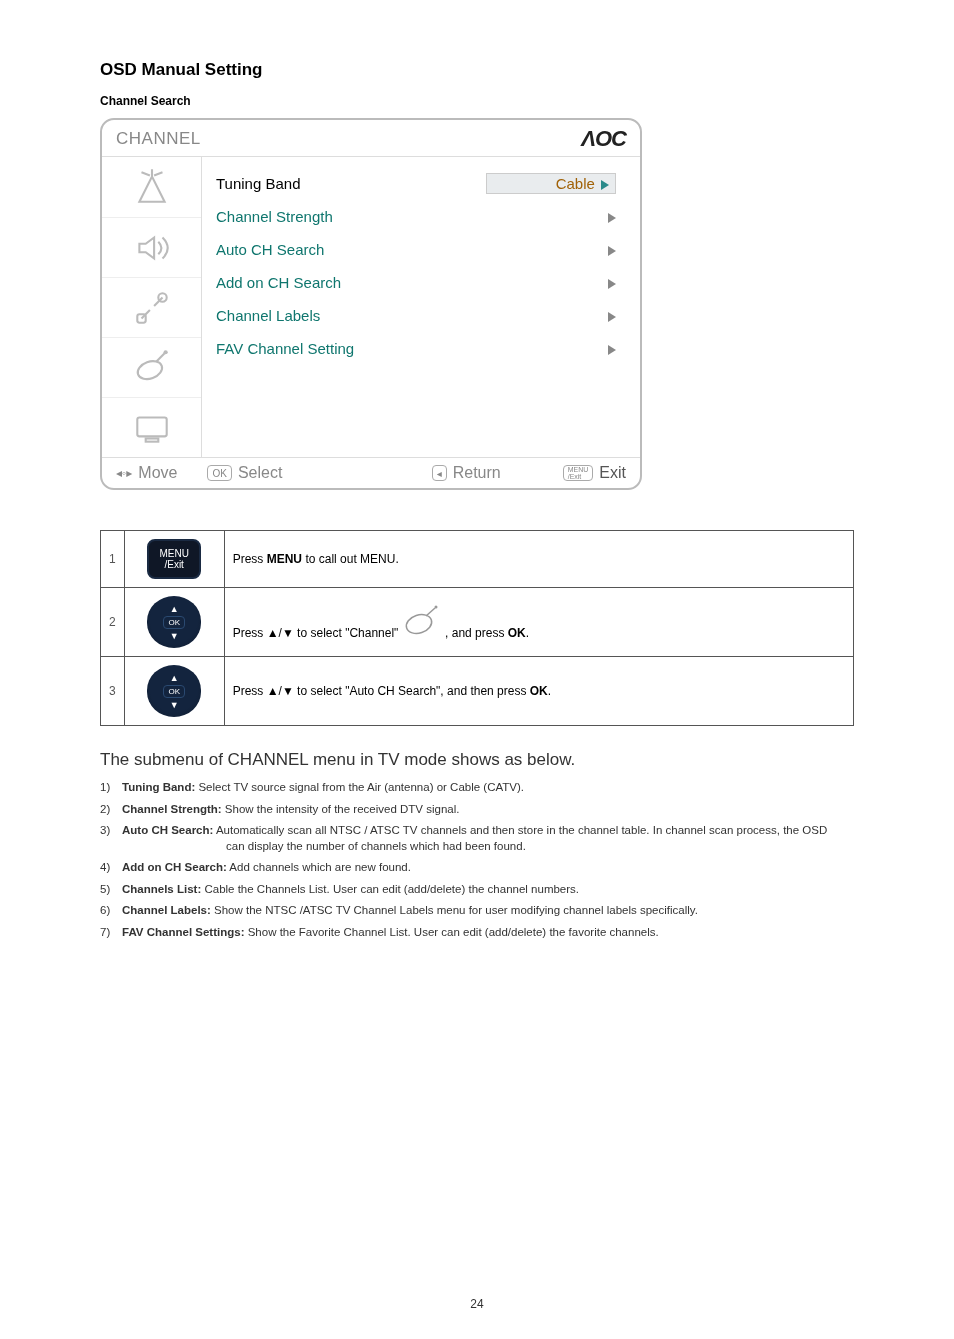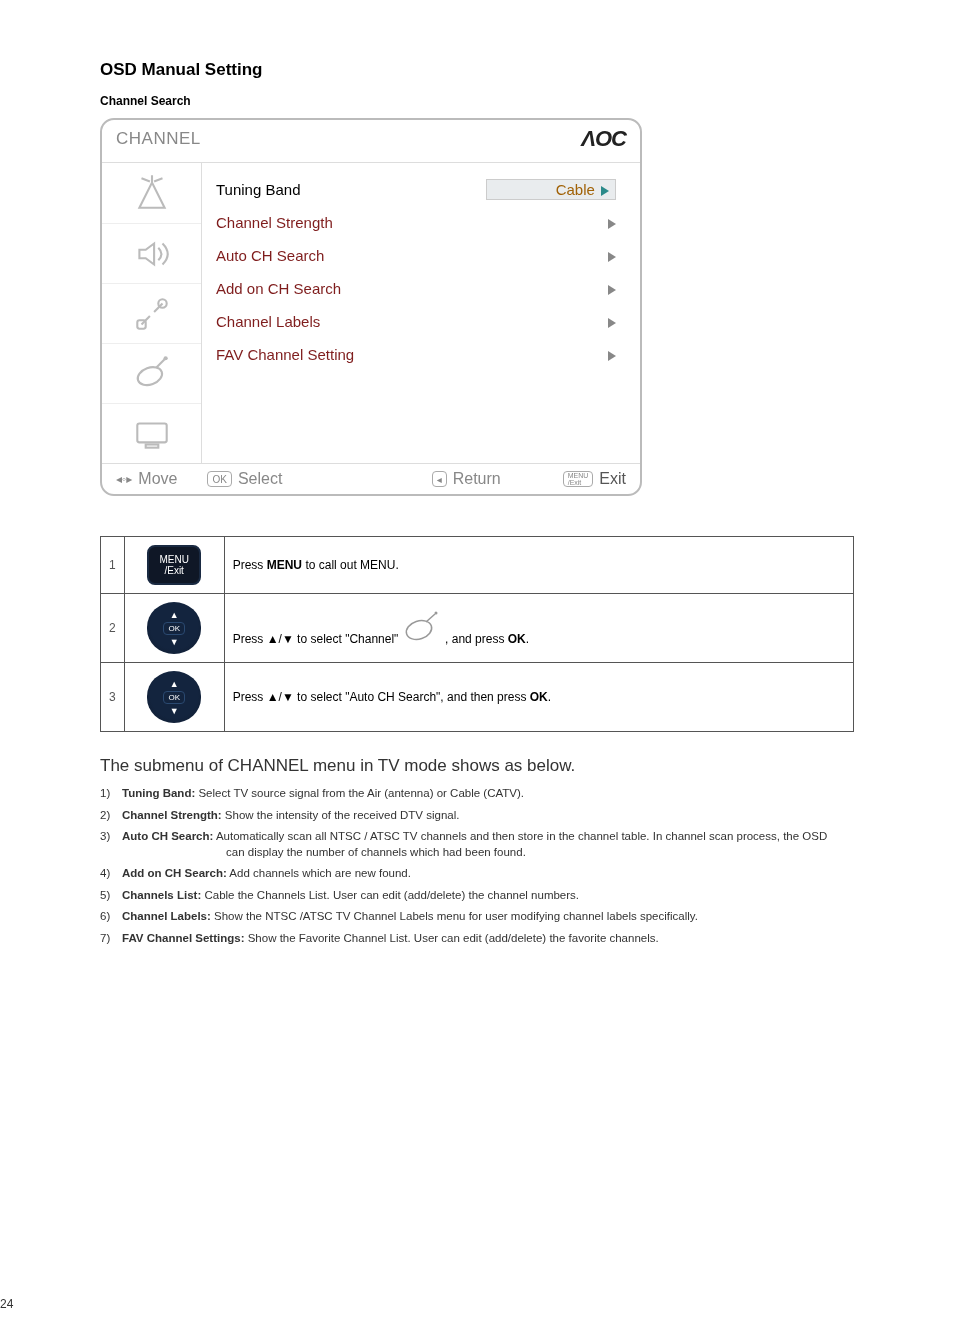--- a/index.html
+++ b/index.html
@@ -27,21 +27,21 @@
       width: 542px;
       border: 2px solid #bbb;
       border-radius: 14px;
       overflow: hidden;
       background: #fff;
     }
     .osd-header {
       display: flex;
       align-items: center;
       justify-content: space-between;
-      padding: 6px 14px 10px 14px;
+      padding: 6px 14px 4px 14px;
       border-bottom: 1px solid #ddd;
     }
     .osd-header-title {
       color: #888;
       font-size: 17px;
       letter-spacing: 0.5px;
     }
     .osd-logo {
       font-size: 22px;
       font-weight: 900;
@@ -70,21 +70,21 @@
       flex: 1;
       padding: 10px 24px 6px 14px;
     }
     .osd-row {
       display: flex;
       align-items: center;
       justify-content: space-between;
       height: 33px;
       font-size: 15px;
     }
-    .osd-row .label { color: #7f1d1d; }
+    .osd-row .label { color: #0f766e; }
     .osd-row.active .label { color: #000000; }
     .osd-row .value-box {
       min-width: 130px;
       text-align: right;
       color: #888;
     }
     .osd-row.active .value-box {
       background: #e9ecee;
       border: 1px solid #ccc;
       padding: 1px 6px 1px 30px;
@@ -207,20 +207,21 @@
       top: 0;
     }
     .definitions li .indent {
       display: block;
       padding-left: 104px;
     }
     .page-num {
       position: absolute;
       bottom: 28px;
       left: 0; right: 0;
+      text-align: center;
       font-size: 12px;
       color: #333;
     }
   </style>
 </head>
 <body>
 
 <h2 class="title">OSD Manual Setting</h2>
 <div class="subtitle">Channel Search</div>
 

